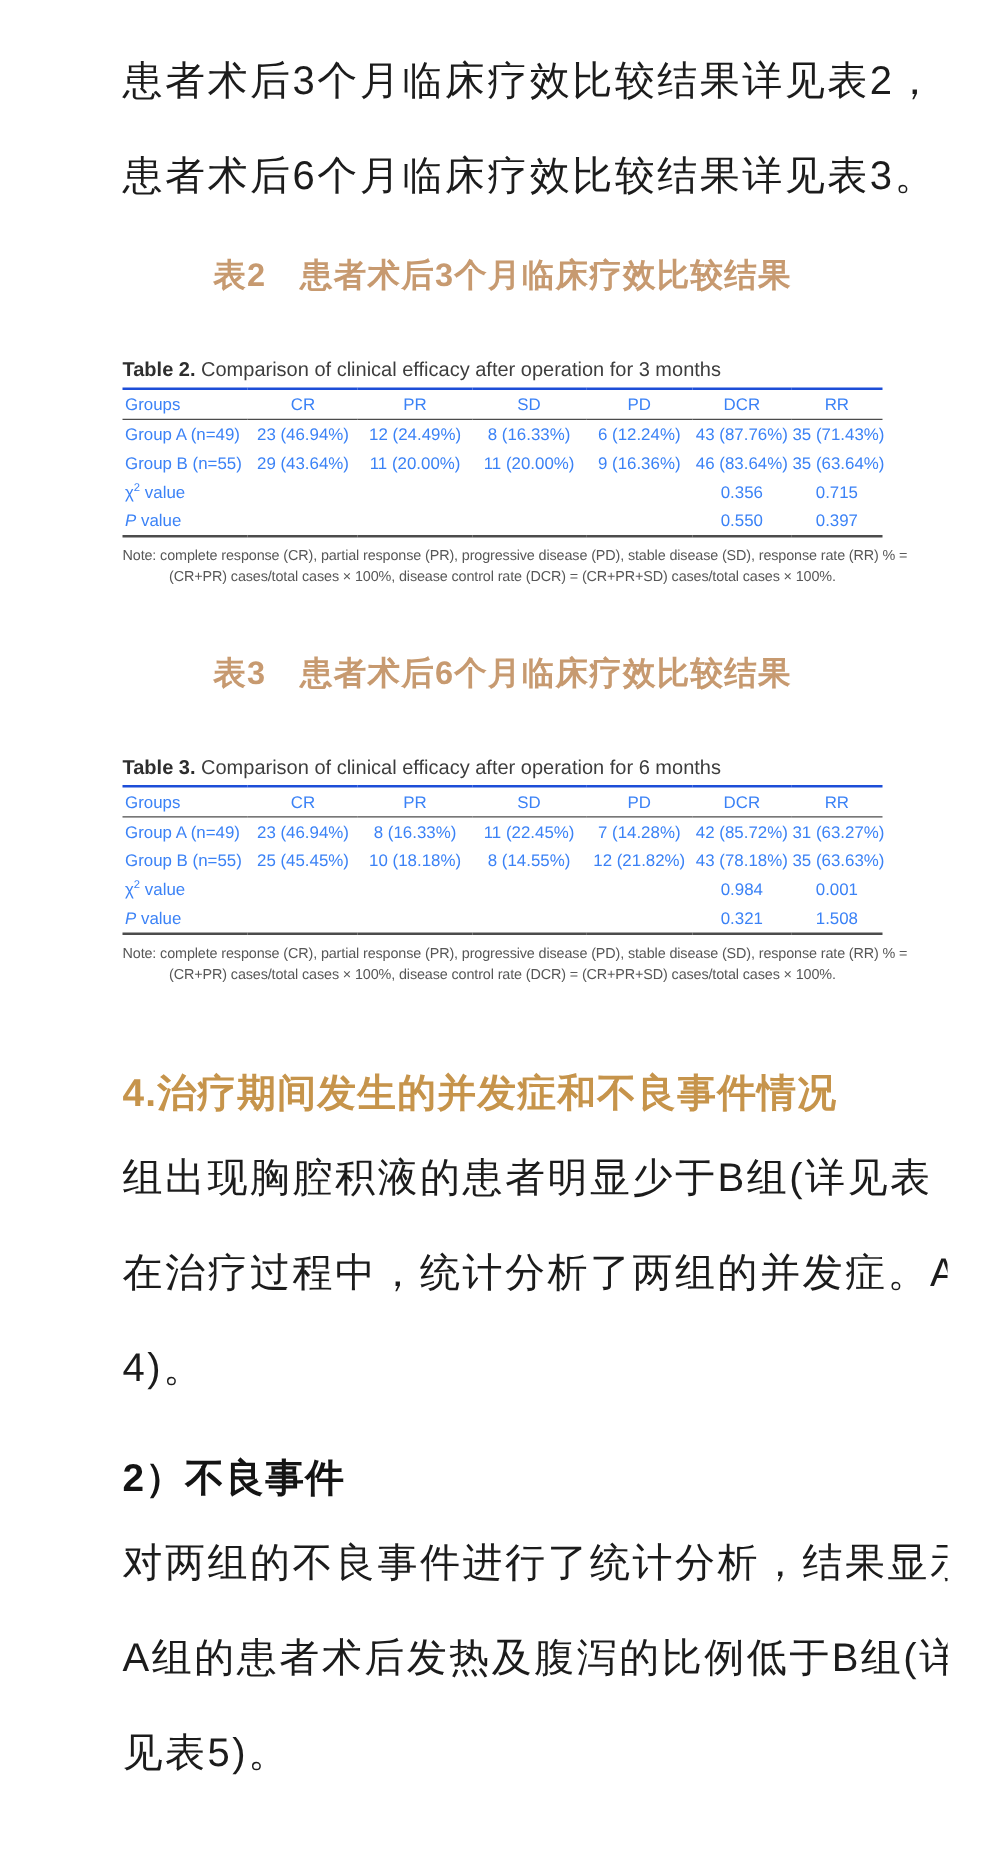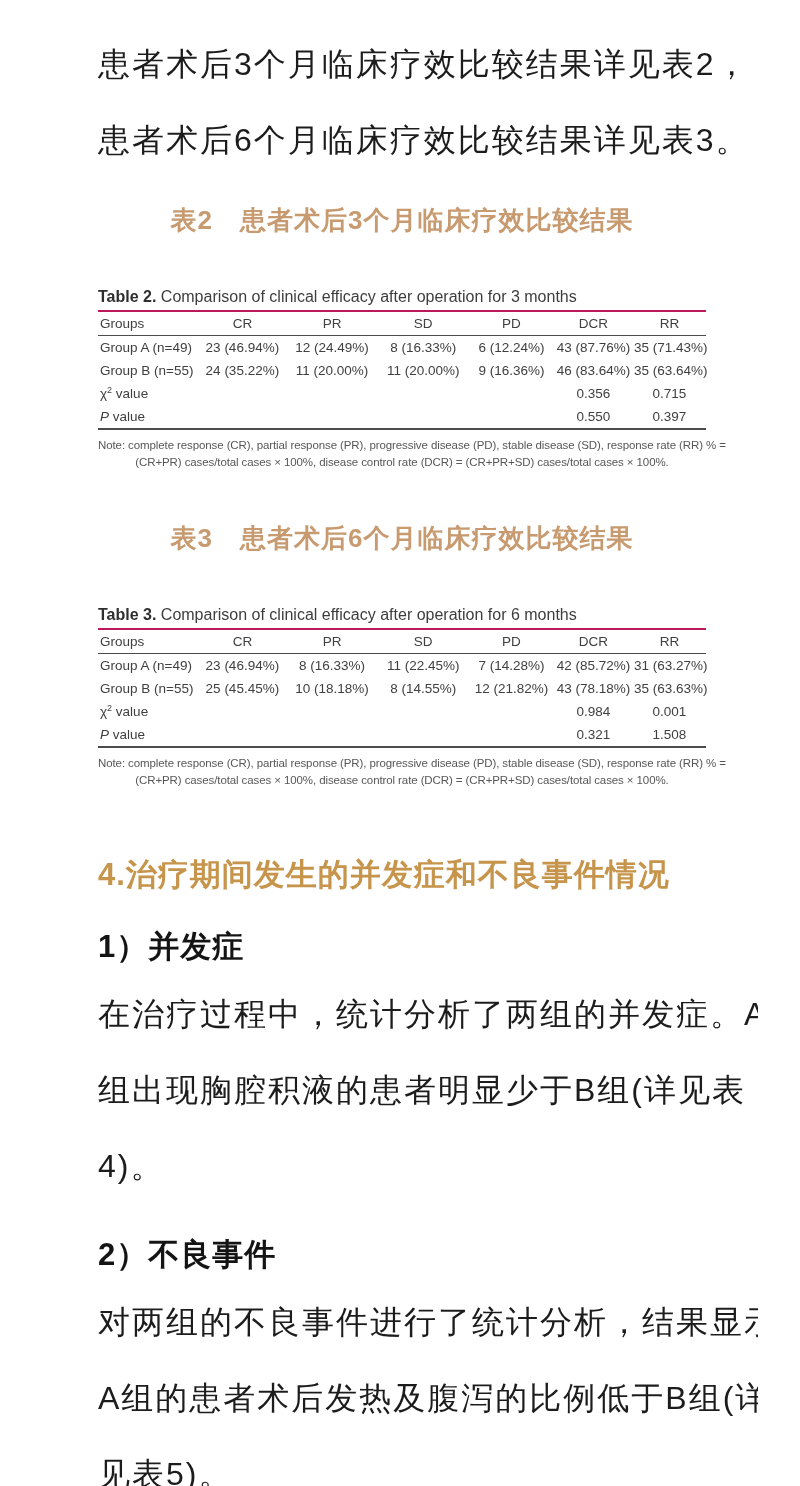--- a/index.html
+++ b/index.html
@@ -23,22 +23,22 @@
     line-height:40px; letter-spacing:1px;
   }
   
   .table-block { margin:0; }
   .table-title {
     margin:48px 0 5px 0; color:#3d3d3d; font-size:16px; line-height:17px;
   }
   .table-title b { color:#2e2e2e; }
   .data-table {
     width:100%; border-collapse:collapse; table-layout:fixed;
-    border-top:2px solid #be185d; border-bottom:2px solid #4c4c4c;
-    font-size:13.5px; color:#404040;
+    border-top:2px solid #1d4ed8; border-bottom:2px solid #4c4c4c;
+    font-size:13.5px; color:#3b82f6;
   }
   .data-table thead tr { border-bottom:1.5px solid #4c4c4c; }
   .data-table th { font-weight:normal; }
   .data-table th, .data-table td {
     padding:2.5px 1px; text-align:center; white-space:nowrap; overflow:visible;
     height:18px; line-height:18px;
   }
   .data-table th:first-child, .data-table td:first-child { text-align:left; padding-left:2px; }
   .data-table col.c-groups { width:16.5%; }
   .data-table col.c-cr { width:14.5%; }
@@ -105,21 +105,21 @@
             <td>Group A (n=49)</td>
             <td>23 (46.94%)</td>
             <td>12 (24.49%)</td>
             <td>8 (16.33%)</td>
             <td>6 (12.24%)</td>
             <td>43 (87.76%)</td>
             <td>35 (71.43%)</td>
           </tr>
           <tr>
             <td>Group B (n=55)</td>
-            <td>24 (35.22%)</td>
+            <td>29 (43.64%)</td>
             <td>11 (20.00%)</td>
             <td>11 (20.00%)</td>
             <td>9 (16.36%)</td>
             <td>46 (83.64%)</td>
             <td>35 (63.64%)</td>
           </tr>
           <tr>
             <td>χ<sup>2</sup> value</td>
             <td></td>
             <td></td>
@@ -209,24 +209,23 @@
         </tbody>
     </table>
     <p class="table-note">
       <span class="note-line">Note: complete response (CR), partial response (PR), progressive disease (PD), stable disease (SD), response rate (RR) % =</span>
       <span class="note-line">(CR+PR) cases/total cases × 100%, disease control rate (DCR) = (CR+PR+SD) cases/total cases × 100%.</span>
     </p>
   </section>
 
   <h1 class="section-heading">4.治疗期间发生的并发症和不良事件情况</h1>
 
-  <h3 class="sub-title">1）并发症</h3>
   <p class="cn-para sub-para">
+    <span class="cn-line">组出现胸腔积液的患者明显少于B组(详见表</span>
     <span class="cn-line">在治疗过程中，统计分析了两组的并发症。A</span>
-    <span class="cn-line">组出现胸腔积液的患者明显少于B组(详见表</span>
     <span class="cn-line">4)。</span>
   </p>
 
   <h3 class="sub-title spacer-sub2">2）不良事件</h3>
   <p class="cn-para sub-para">
     <span class="cn-line">对两组的不良事件进行了统计分析，结果显示</span>
     <span class="cn-line">A组的患者术后发热及腹泻的比例低于B组(详</span>
     <span class="cn-line">见表5)。</span>
   </p>
 

